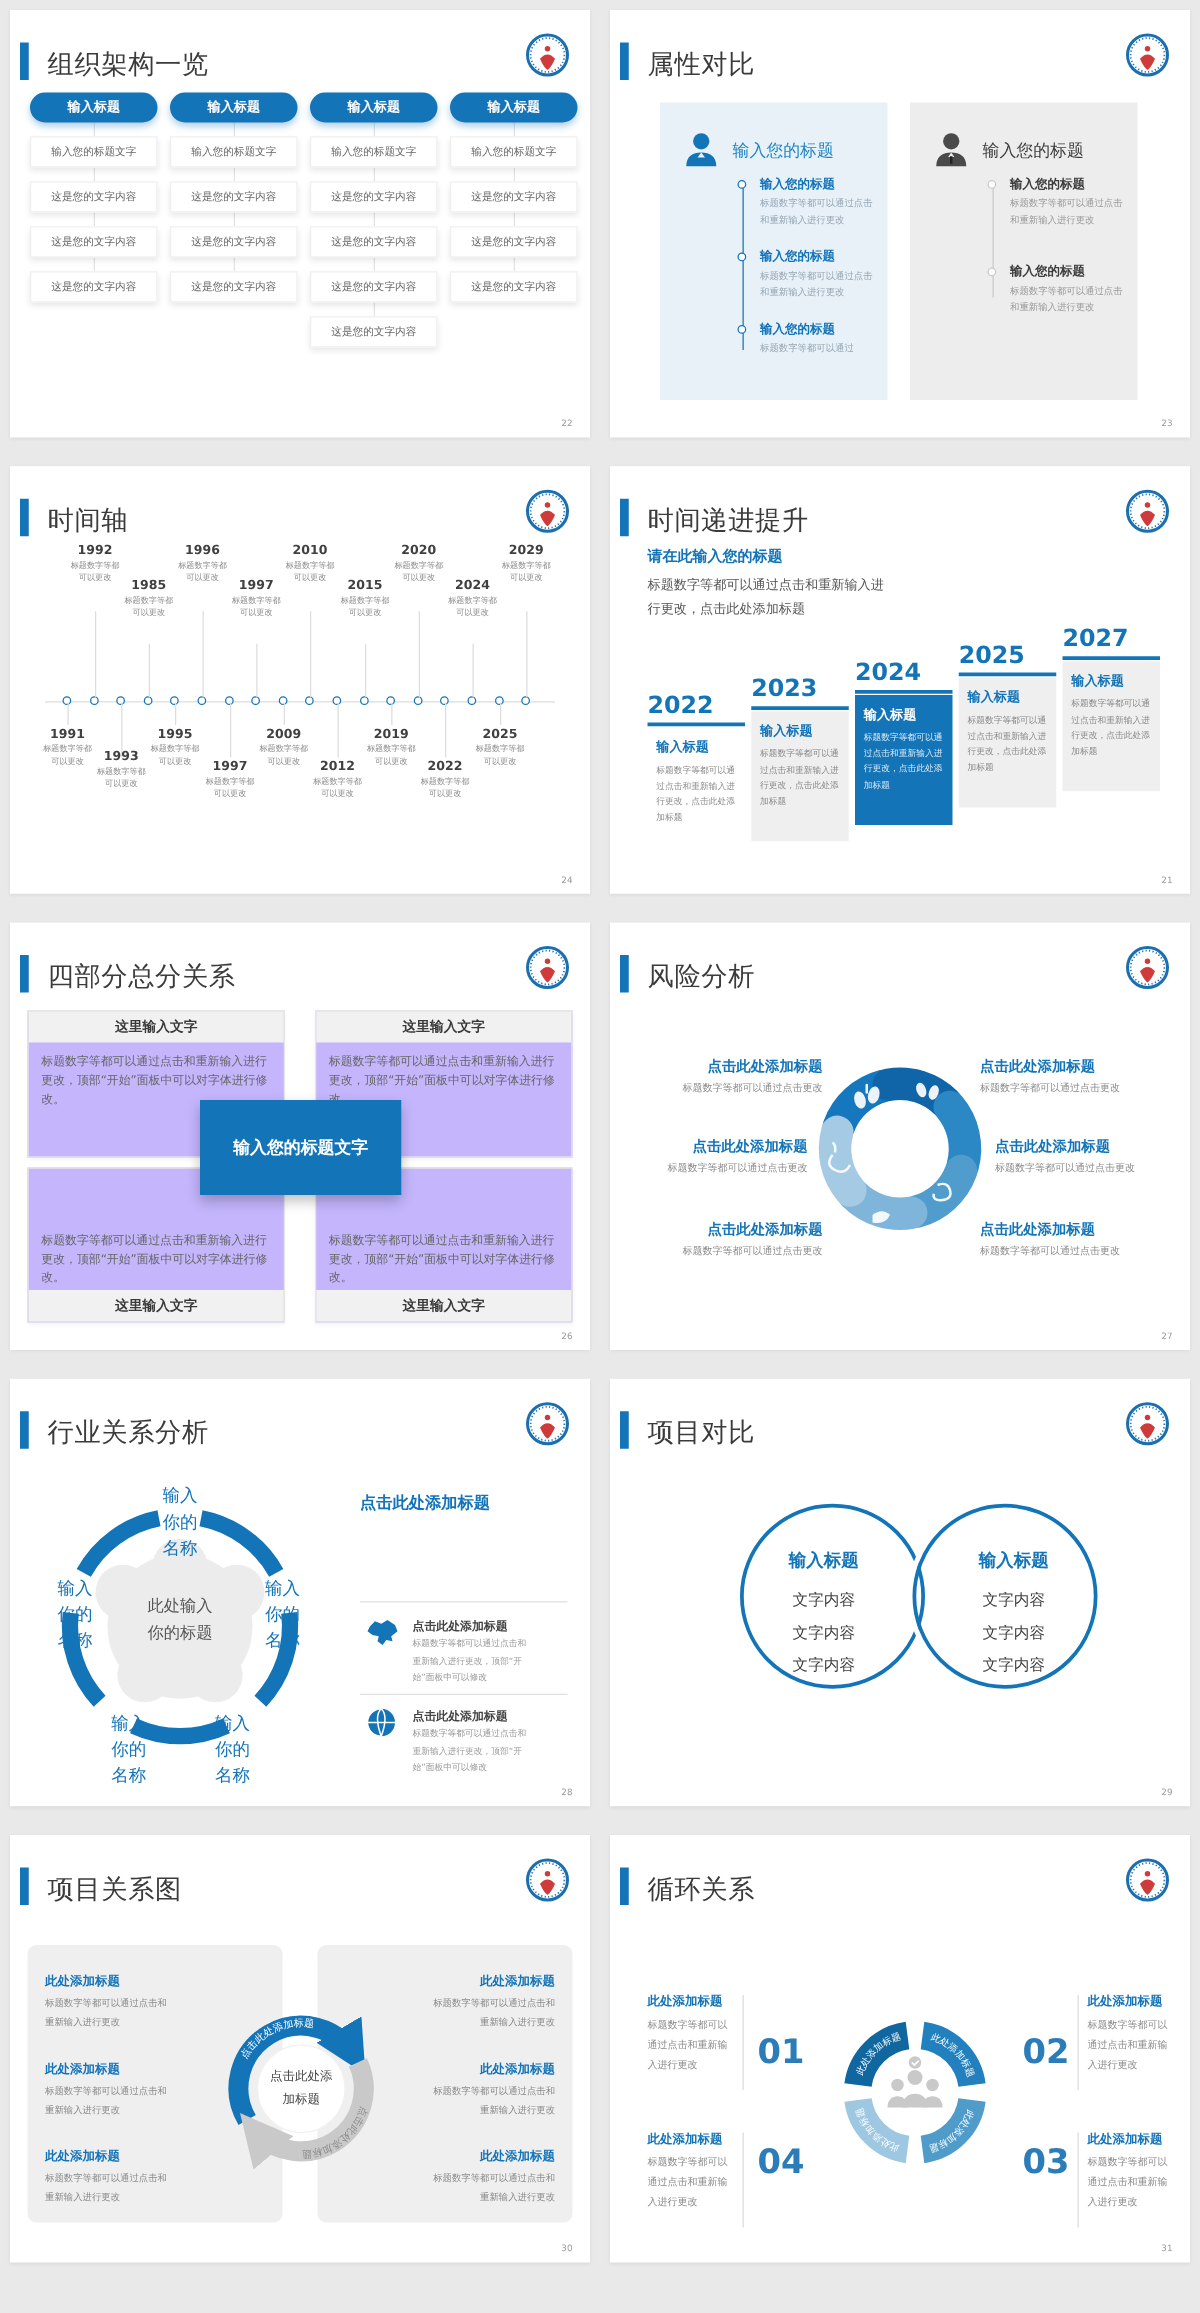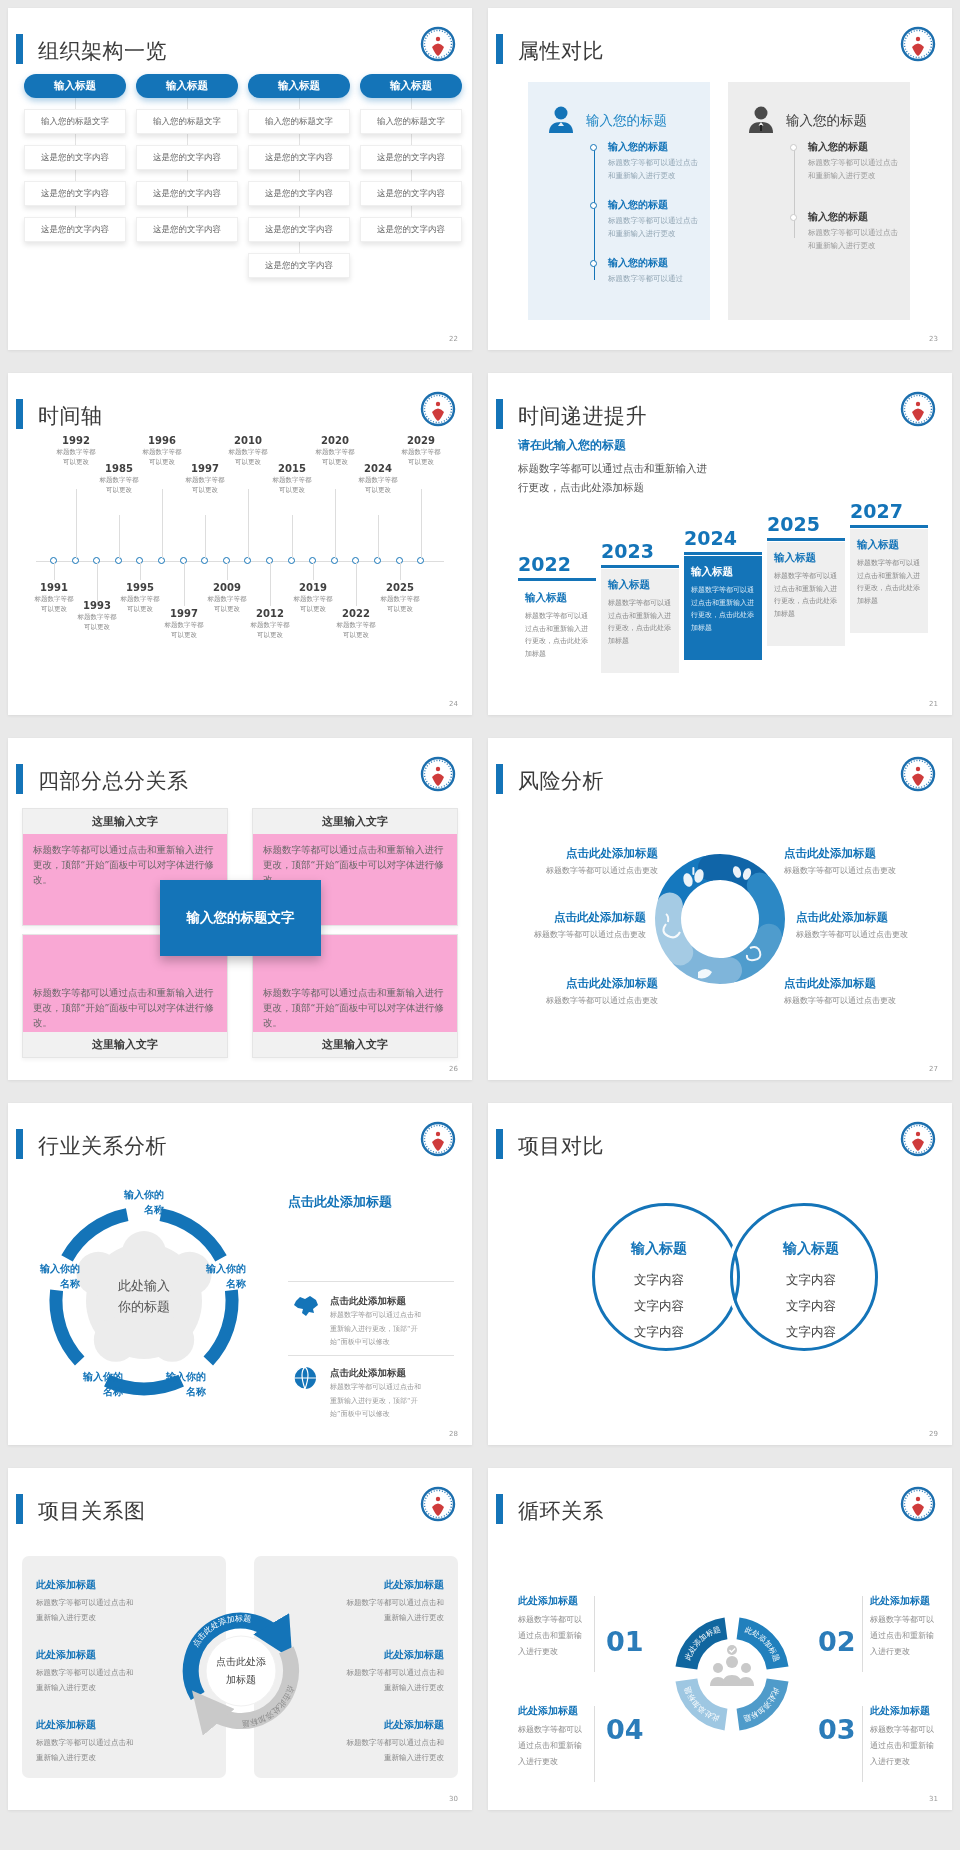--- a/index.html
+++ b/index.html
@@ -35,31 +35,31 @@
 .step .sy{font-size:19px;font-weight:bold;color:#1474b8}
 .step .rule{height:3px;background:#1474b8;margin-top:3px}
 .step .box{margin-top:1px;height:104px;padding:9px 7px}
 .step .bh{font-size:10.5px;font-weight:bold;color:#1474b8;margin-bottom:5px}
 .step .bt{font-size:7px;line-height:1.8;color:#8a8a8a}
 .step.hl .box{background:#1474b8}
 .step.hl .bh{color:#fff}
 .step.hl .bt{color:#d9eaf6}
 .step.gy .box{background:#efefef}
 
-.q-box{position:absolute;width:206px;height:118px;border:1px solid #e5e5e5;background:#f9a8d4;box-shadow:0 2px 4px rgba(0,0,0,.05)}
+.q-box{position:absolute;width:206px;height:118px;border:1px solid #e5e5e5;background:#c4b5fd;box-shadow:0 2px 4px rgba(0,0,0,.05)}
 .q-head{position:absolute;left:0;right:0;height:25px;background:#f1f1f1;display:flex;align-items:center;justify-content:center;font-weight:bold;font-size:11px;color:#3a3a3a}
 .q-body{position:absolute;left:10px;right:10px;font-size:9.5px;color:#666;line-height:1.6}
 .q-center{position:absolute;left:152px;top:142px;width:161px;height:76px;background:#1474b8;box-shadow:0 5px 10px rgba(0,0,0,.25);display:flex;align-items:center;justify-content:center;color:#fff;font-size:13.5px;font-weight:bold;z-index:2}
 
 .r-label{position:absolute;width:150px}
 .r-label .h{font-size:11.5px;font-weight:bold;color:#1474b8;margin-bottom:4px}
 .r-label .t{font-size:8px;color:#8a8a8a}
 .r-label.rt{text-align:right}
 
-.ind-node{position:absolute;width:40px;text-align:right;font-size:10px;font-weight:bold;color:#1474b8;line-height:1.5}
+.ind-node{position:absolute;width:40px;text-align:center;font-size:14px;font-weight:normal;color:#1474b8;line-height:1.5}
 .ind-center{position:absolute;left:105px;top:172px;width:62px;text-align:center;font-size:13px;color:#555;line-height:1.65;z-index:2}
 .ind-h{position:absolute;left:280px;top:90px;font-size:13px;font-weight:bold;color:#1474b8}
 .ind-p{position:absolute;left:280px;top:112px;width:160px;font-size:8.5px;color:#888;line-height:2.05}
 .ind-div{position:absolute;left:280px;width:166px;height:1px;background:#e0e0e0}
 .ind-ih{position:absolute;left:322px;font-size:9.5px;font-weight:bold;color:#444}
 .ind-it{position:absolute;left:322px;width:92px;font-size:7px;color:#999;line-height:1.95}
 
 .cc{position:absolute;width:148px;height:148px;border:3px solid #1474b8;border-radius:50%}
 .cc.rgt{box-shadow:0 0 0 4px #fff}
 .cc .ct{position:absolute;left:0;right:0;top:34px;text-align:center;font-size:14px;font-weight:bold;color:#1474b8}

